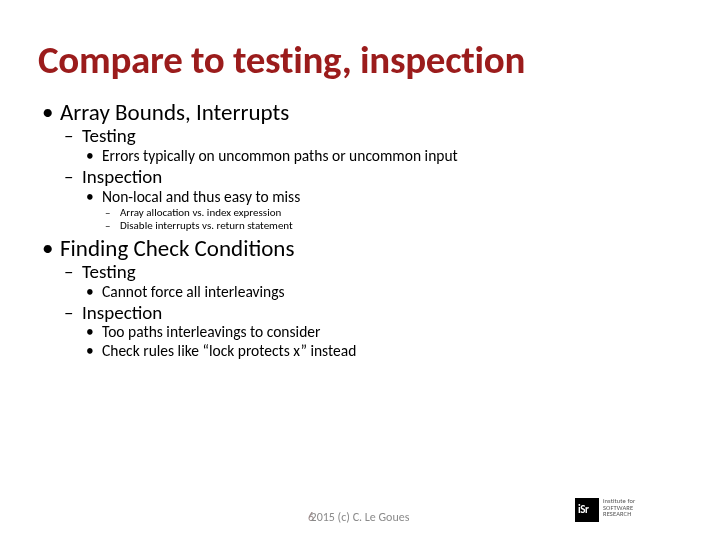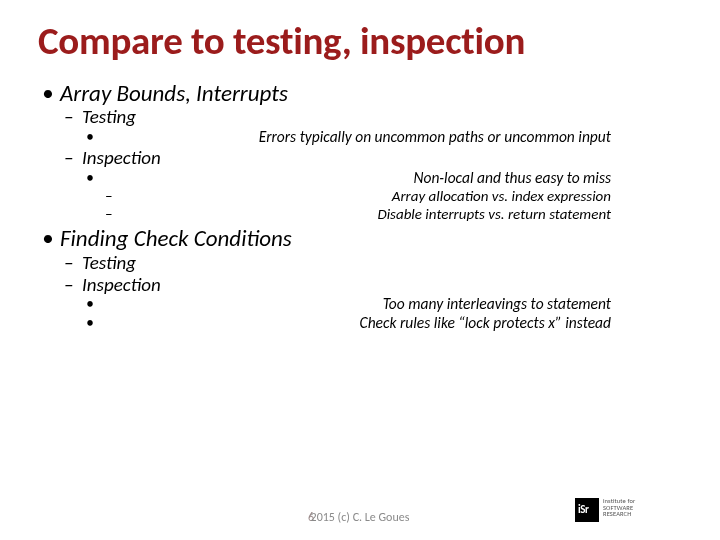--- a/index.html
+++ b/index.html
@@ -10,40 +10,39 @@
     background: #fff;
     font-family: Calibri, "Segoe UI", Arial, sans-serif;
     color: #000;
     overflow: hidden;
   }
   .slide {
     position: relative;
     width: 649px;
     height: 540px;
     box-sizing: border-box;
-    padding: 21px 38px 0 38px;
+    padding: 40px 38px 0 38px;
   }
   .title {
     font-size: 39px;
     font-weight: 700;
     color: #9b1c1c;
     line-height: 1.05;
     margin: 0 0 18px 0;
     letter-spacing: -0.3px;
   }
   ul { margin: 0; padding: 0; list-style: none; }
   li { position: relative; }
 
   
   .lvl1 > li {
     padding-left: 22px;
     font-size: 23px;
     line-height: 1.15;
     margin-top: 2px;
-    font-style: italic;
   }
   .lvl1 > li::before {
     content: "•";
     position: absolute;
     left: 4px;
     top: 0;
   }
 
   
   .lvl2 > li {
@@ -57,33 +56,32 @@
     position: absolute;
     left: 4px;
     top: 0;
   }
 
   
   .lvl3 > li {
     padding-left: 20px;
     font-size: 15.5px;
     line-height: 1.2;
-    text-align: right;
   }
   .lvl3 > li::before {
     content: "•";
     position: absolute;
     left: 4px;
     top: 0;
   }
 
   
   .lvl4 > li {
     padding-left: 18px;
-    font-size: 15px;
+    font-size: 11px;
     line-height: 1.2;
   }
   .lvl4 > li::before {
     content: "–";
     position: absolute;
     left: 3px;
     top: 0;
   }
 
   .footer {
@@ -174,25 +172,28 @@
             </li>
           </ul>
         </li>
       </ul>
     </li>
     <li>
       <span>Finding Check Conditions</span>
       <ul class="lvl2">
         <li>
           <span>Testing</span>
+          <ul class="lvl3">
+            <li><span>Cannot force all interleavings</span></li>
+          </ul>
         </li>
         <li>
           <span>Inspection</span>
           <ul class="lvl3">
-            <li><span>Too many interleavings to statement</span></li>
+            <li><span>Too paths interleavings to consider</span></li>
             <li>
               <span>Check rules like “lock protects x” instead</span>
             </li>
           </ul>
         </li>
       </ul>
     </li>
   </ul>
 
   <div class="footer">

